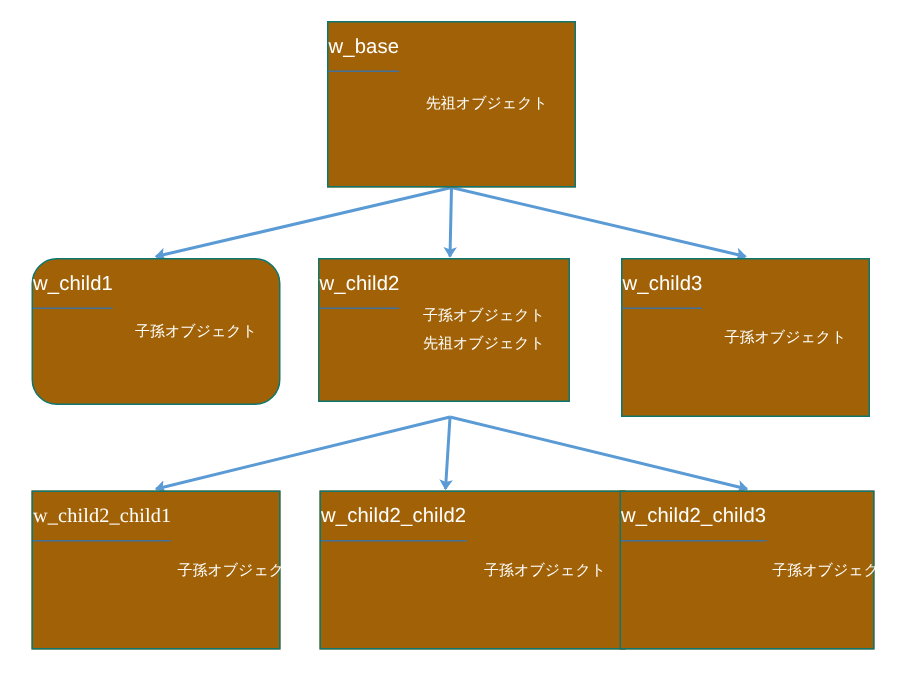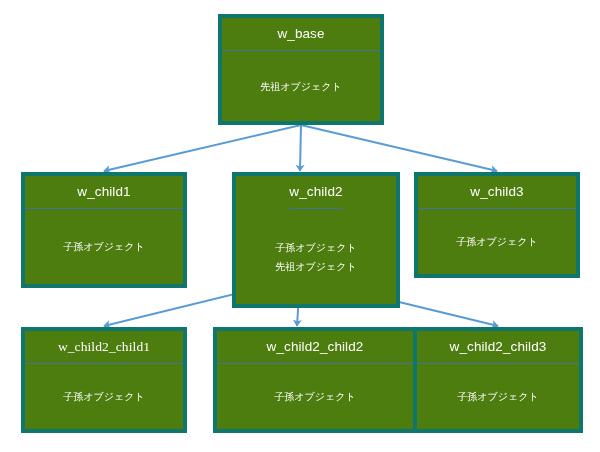--- a/index.html
+++ b/index.html
@@ -23,24 +23,23 @@
     position: absolute;
     left: 0;
     top: 0;
     width: 600px;
     height: 452px;
     pointer-events: none;
   }
   .node {
     position: absolute;
     box-sizing: border-box;
-    background: #4d7c0f;
-    border: 4px solid #0f766e;
+    background: #a16207;
+    border: 1px solid #0f766e;
     display: flex;
-    flex-direction: column;
     z-index: 2;
   }
   .node-header {
     box-sizing: border-box;
     height: 33px;
     flex: 0 0 33px;
     border-bottom: 1px solid #41719C;
     display: flex;
     align-items: center;
     justify-content: center;
@@ -90,28 +89,28 @@
       </g>
   </svg>
 
   <div class="node" style="left:218px; top:14px; width:166px; height:111px;">
     <div class="node-header">w_base</div>
     <div class="node-body">
       <span class="node-body-line">先祖オブジェクト</span>
     </div>
   </div>
 
-  <div class="node" style="left:21px; top:172px; width:166px; height:116px;">
+  <div class="node" style="left:21px; top:172px; width:166px; height:98px;border-radius:17px;">
     <div class="node-header">w_child1</div>
     <div class="node-body">
       <span class="node-body-line">子孫オブジェクト</span>
     </div>
   </div>
 
-  <div class="node" style="left:232px; top:172px; width:168px; height:136px;align-items:center;">
+  <div class="node" style="left:212px; top:172px; width:168px; height:96px;">
     <div class="node-header">w_child2</div>
     <div class="node-body">
       <span class="node-body-line">子孫オブジェクト</span>
       <span class="node-body-line">先祖オブジェクト</span>
     </div>
   </div>
 
   <div class="node" style="left:414px; top:172px; width:166px; height:106px;">
     <div class="node-header">w_child3</div>
     <div class="node-body">

